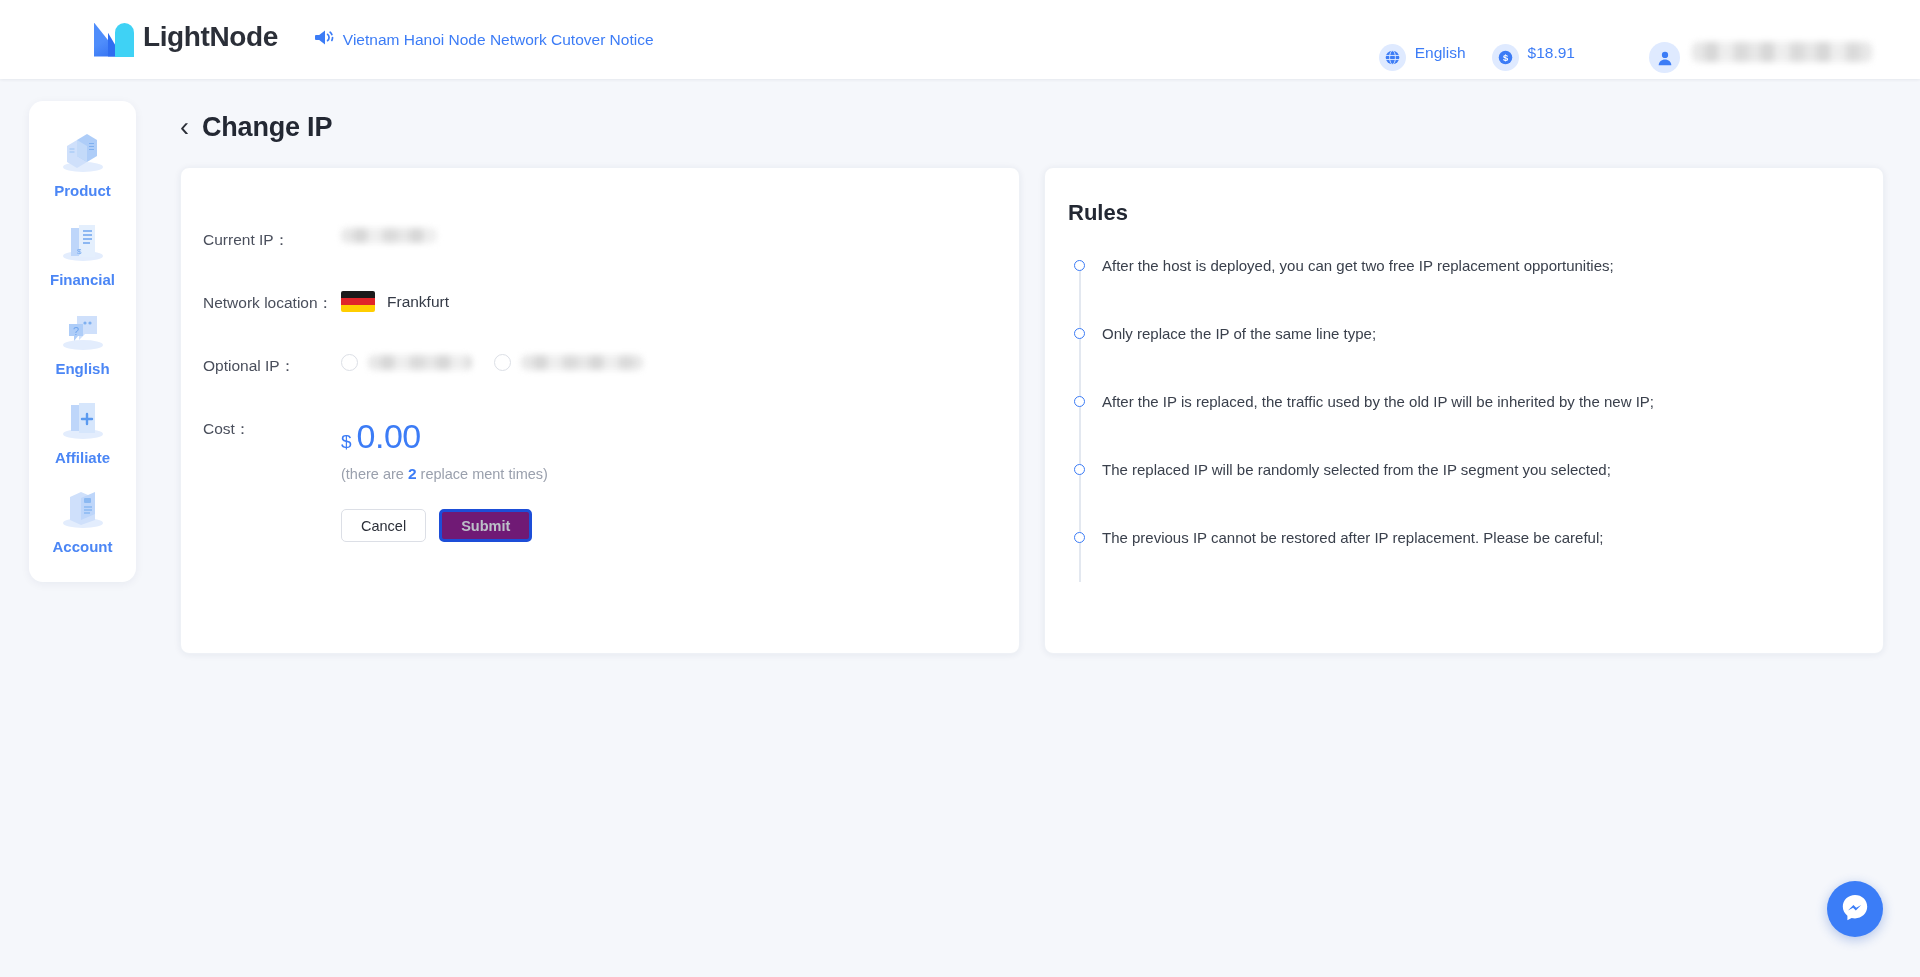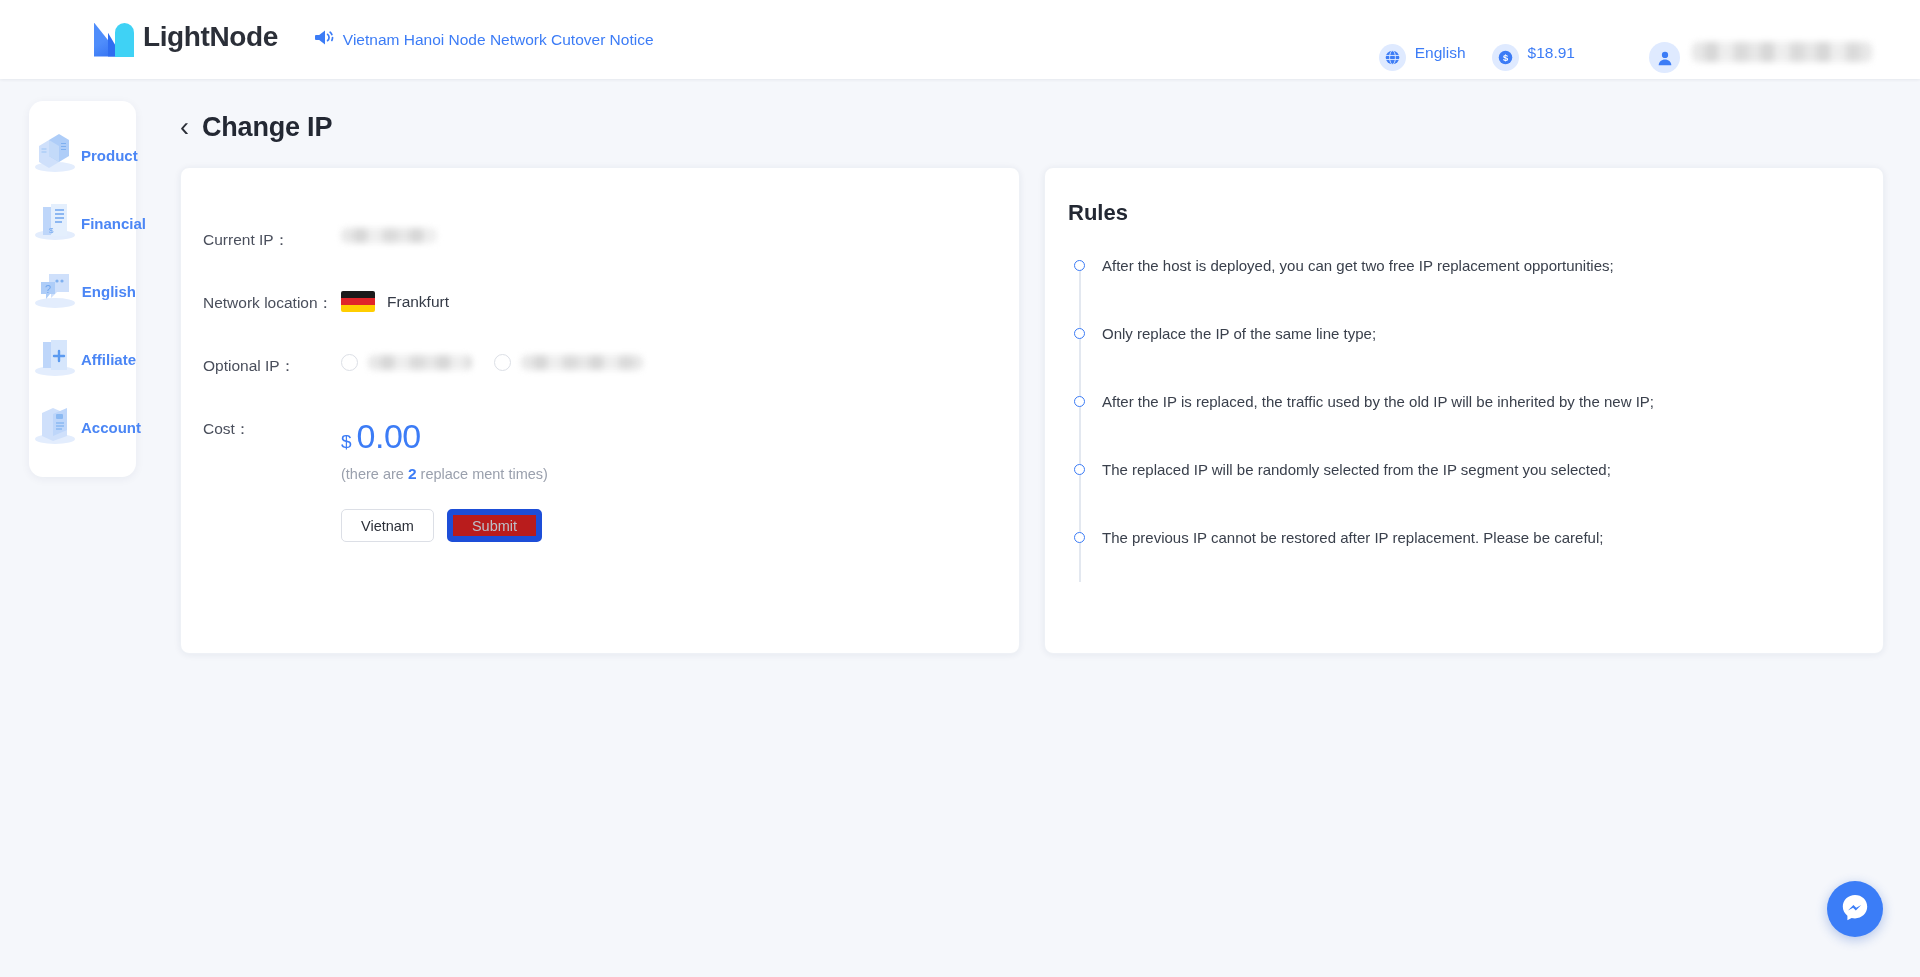--- a/index.html
+++ b/index.html
@@ -75,21 +75,21 @@
   
   .sidebar {
     position: absolute; left: 29px; top: 101px;
     width: 107px; background: #ffffff;
     border-radius: 14px;
     box-shadow: 0 2px 10px rgba(25,40,80,.06);
     padding: 18px 0 18px;
     z-index: 10;
   }
   .nav-item {
-    display: flex; flex-direction: row; align-items: center;
+    display: flex; flex-direction: column; align-items: center;
     padding: 9px 0 9px; cursor: pointer;
   }
   .nav-icon { width: 56px; height: 50px; display:flex; align-items:center; justify-content:center; }
   .nav-label { margin-top: 4px; font-size: 15px; color: #4b86f5; font-weight: 600; }
 
   
   .page { position: absolute; left: 0; top: 79px; right: 0; bottom: 0; }
   .page-title-row { display: flex; align-items: center; gap: 13px; margin: 33px 0 0 180px; }
   .back-arrow { font-size: 27px; color: #2b2f38; line-height: 1; cursor: pointer; font-weight: 300; }
   .page-title { font-size: 27px; font-weight: 700; color: #232833; letter-spacing: -.2px; }
@@ -132,21 +132,21 @@
   .cost-note { margin-top: 9px; font-size: 14.5px; color: #9aa0ad; }
   .cost-note b { color: #3c7cf6; font-weight: 600; font-size: 15.5px; }
 
   .btn-row { display: flex; gap: 13px; margin-top: 26px; }
   .btn {
     height: 33px; padding: 0 19px; border-radius: 5px;
     font-size: 14.5px; font-family: inherit; cursor: pointer;
     display: flex; align-items: center; justify-content: center;
   }
   .btn-cancel { background: #fff; border: 1px solid #dcdfe6; color: #2b2f38; }
-  .btn-submit { background: #b91c1c; border: 6px solid #1d4ed8; color: #bcc0c8; cursor: not-allowed; }
+  .btn-submit { background: #701a75; border: 3px solid #1d4ed8; color: #bcc0c8; cursor: not-allowed; font-weight: bold; }
 
   
   .timeline { margin-top: 30px; position: relative; padding-left: 9px; }
   .tl-line { position: absolute; left: 14px; top: 8px; bottom: 14px; width: 1.5px; background: #e3e8f0; }
   .tl-item { position: relative; display: flex; align-items: flex-start; height: 68px; }
   .tl-dot {
     position: relative; z-index: 2; flex: 0 0 11px;
     width: 11px; height: 11px; border-radius: 50%;
     border: 1.6px solid #3c7cf6; background: #fff; margin-top: 4px;
   }
@@ -343,21 +343,21 @@
 
         <div class="form-row" style="margin-bottom:0;">
           <div class="form-label">Cost：</div>
           <div>
             <div class="cost-line">
               <span class="cost-cur">$</span>
               <span class="cost-val">0.00</span>
             </div>
             <div class="cost-note"><span>(there are </span><b>2</b><span> replace ment times)</span></div>
             <div class="btn-row">
-              <button class="btn btn-cancel">Vietnam</button>
+              <button class="btn btn-cancel">Cancel</button>
               <button class="btn btn-submit" disabled="">Submit</button>
             </div>
           </div>
         </div>
 
       </div>
     </div>
 
     <div class="card card-right">
       <div class="card-title">Rules</div>

